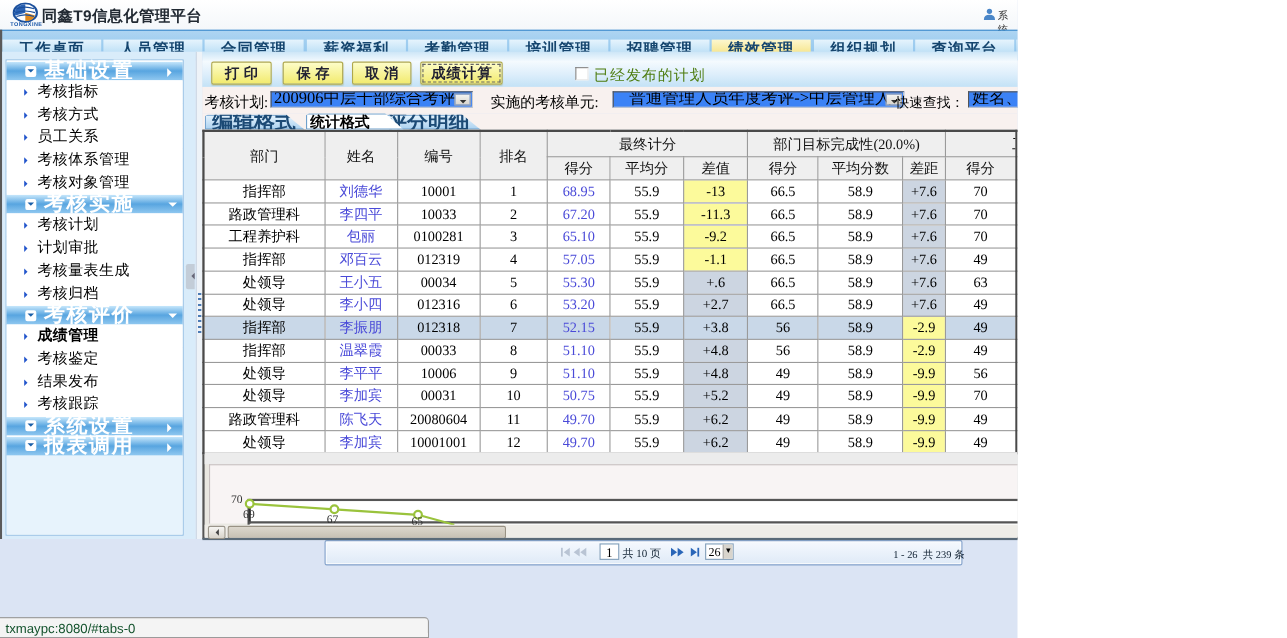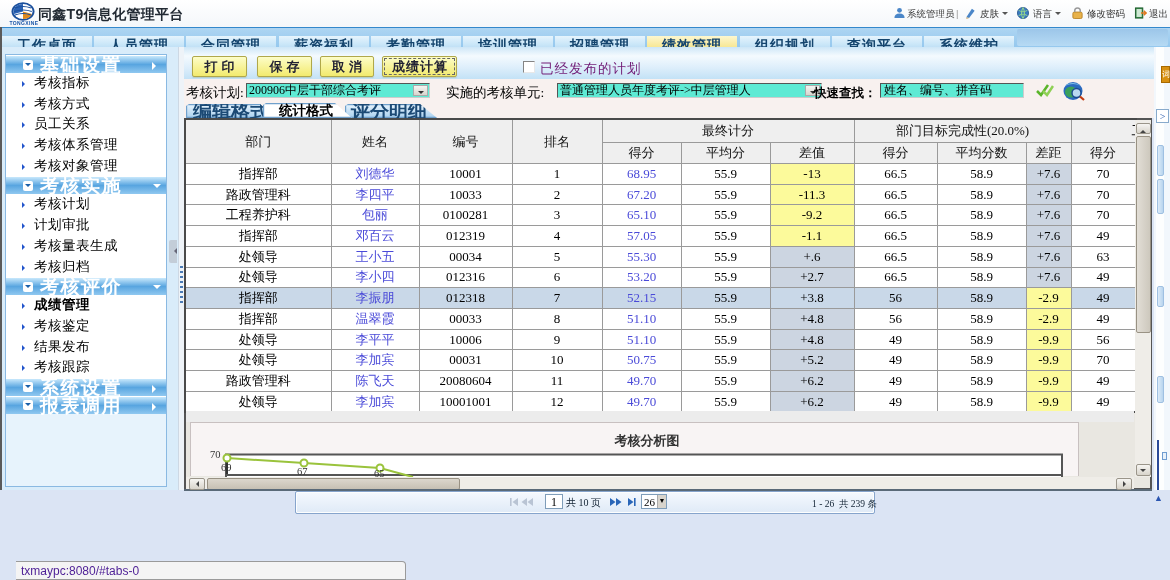--- a/index.html
+++ b/index.html
@@ -1,16 +1,16 @@
 <!DOCTYPE html>
 <html><head><meta charset="utf-8"><style>
 *{margin:0;padding:0;box-sizing:border-box}
 html,body{width:1170px;height:580px;overflow:hidden}
 body{font-family:"Liberation Serif",serif;font-size:12px}
-#app{position:relative;width:1170px;height:580px;background:#dbe4f4;overflow:hidden}
+#app{position:relative;width:925px;height:580px;background:#dbe4f4;overflow:hidden}
 .abs{position:absolute}
 
 #hdr{left:0;top:0;width:1170px;height:27px;background:linear-gradient(#ffffff,#f4f7fa)}
 #logo{left:11px;top:2px;width:24px;height:19px}
 #logotx{left:7px;top:20px;width:34px;font-family:"Liberation Sans",sans-serif;font-size:5px;color:#1a56a8;letter-spacing:.4px;text-align:center;font-weight:bold}
 #title{left:38px;top:6px;font-family:"Liberation Sans",sans-serif;font-size:14px;font-weight:bold;color:#222a33;letter-spacing:.3px}
 .hic{top:7px;height:12px}
 .htx{top:8px;font-family:"Liberation Sans",sans-serif;font-size:9.5px;color:#333}
 .carr{display:inline-block;width:0;height:0;border:3px solid transparent;border-top-color:#555;position:absolute;top:12px}
 
@@ -34,21 +34,21 @@
 #splt{left:178px;top:47px;width:6px;height:443px;background:#eef3f8;border-left:1px solid #cdd8e4}
 #sparr{left:169px;top:240px;width:8px;height:23px;background:#c3cdd8;border-radius:2px 0 0 2px}
 #sparr:after{content:"";position:absolute;left:2px;top:8px;border:3px solid transparent;border-right-color:#667;}
 #spdots{left:179.5px;top:266px;width:3px;height:38px;background:repeating-linear-gradient(#4a7ab5 0 2px,#eef3f8 2px 5px)}
 
 #mtool{left:184px;top:47px;width:970px;height:32px;background:linear-gradient(#cde6f7 0%,#f4fafe 28%,#ddeefb 65%,#c3e2f6 100%)}
 #mform{left:184px;top:79px;width:970px;height:24px;background:#f8f1ef}
 #mtabs{left:184px;top:103px;width:970px;height:15px;background:#f8f1ef}
 .ybtn{position:absolute;top:56px;height:21px;background:linear-gradient(#fdfdc8,#f2ea6e);border:1px solid #b0a84a;border-radius:2px;text-align:center;font-weight:bold;font-size:13px;color:#223;line-height:19px;letter-spacing:4px;text-indent:4px;box-shadow:0 1px 1px rgba(120,110,0,.2)}
 .lbl{top:84px;font-size:13.5px;color:#000}
-.dd{position:absolute;top:83px;height:15px;background:#5eead4;border:1px solid;border-color:#555 #ccc #ccc #555;font-size:12px;line-height:13px;white-space:nowrap;overflow:hidden}
+.dd{position:absolute;top:83px;height:15px;background:#3b82f6;border:1px solid;border-color:#555 #ccc #ccc #555;font-size:15px;line-height:13px;white-space:nowrap;overflow:hidden}
 .ddb{position:absolute;right:1px;top:1px;bottom:1px;width:15px;background:linear-gradient(#f4f4f2,#d9d5cd);border:1px solid #aaa}
 .ddb:after{content:"";position:absolute;left:3.5px;top:5px;border:3.5px solid transparent;border-top-color:#333}
 .ptab{position:absolute;top:104px;height:14px;background:linear-gradient(#e9f5fe,#a9d0ef);clip-path:polygon(0 100%,0 2px,3px 0,calc(100% - 17px) 0,100% 100%);box-shadow:inset 0 0 0 1.2px #6fa0cc;font-size:19px;font-weight:bold;color:#1c4a75;text-align:left;line-height:15px;white-space:nowrap}
 .ptab.on{background:#fff;color:#000;font-size:13.5px;height:15px;top:103px;z-index:3}
 
 #grid{position:absolute;left:184px;top:118px;z-index:2;border-collapse:collapse;table-layout:fixed;background:#fff;font-size:12px;border:2px solid #4a4a4a}
 #grid td,#grid th{border:1px solid #9a9a9a;text-align:center;padding:0;overflow:hidden;white-space:nowrap}
 #grid th{background:#efefef;font-weight:normal;color:#111;height:23.5px;font-size:13px}
 #grid .sub th{height:21px}
 #grid td{height:20.72px;color:#000;font-size:13px}
@@ -74,21 +74,21 @@
 #vsb{z-index:3;left:1135px;top:120px;width:16px;height:357px;background:#efede8}
 #vsbU{left:1135.5px;top:123px;width:15px;height:11px}
 #vsbU:after{left:3.2px;top:3px;border-bottom-color:#444}
 #vsbD{left:1135.5px;top:464px;width:15px;height:12px}
 #vsbD:after{left:3.2px;top:4px;border-top-color:#444}
 #vsbT{z-index:3;left:1135.5px;top:136px;width:15px;height:197px;background:linear-gradient(90deg,#e2ded6,#cdc8bd);border:1px solid #999284;border-radius:2px}
 
 #rstrip{left:1154px;top:47px;width:16px;height:443px;background:#f2f7fc}
 
 #pager{left:295px;top:491px;width:580px;height:23px;background:linear-gradient(#f5f9fe,#dfeaf7);border:1px solid #86a4cc;border-radius:2px;box-shadow:inset 0 0 0 1px #fdfefe;font-family:"Liberation Sans",sans-serif;font-size:12px;color:#1a3a6b}
-#status{left:16px;top:561px;width:390px;height:19px;background:#f4f4f4;border:1px solid #9a9a9a;border-left:none;border-radius:0 4px 0 0;font-family:"Liberation Sans",sans-serif;font-size:12px;color:#4c1d95;line-height:18px;padding-left:5px}
+#status{left:0px;top:561px;width:390px;height:19px;background:#f4f4f4;border:1px solid #9a9a9a;border-left:none;border-radius:0 4px 0 0;font-family:"Liberation Sans",sans-serif;font-size:12px;color:#14532d;line-height:18px;padding-left:5px}
 </style></head><body>
 <div id="app">
 
 <div class="abs" id="hdr"></div>
 <svg class="abs" id="logo" viewBox="0 0 24 19" width="24" height="19">
  <ellipse cx="12" cy="9.5" rx="11.5" ry="9.2" fill="#1a4f9c"></ellipse>
  <ellipse cx="12" cy="9.5" rx="9.6" ry="7.6" fill="#fff"></ellipse>
  <path d="M3 12 A9.6 7.6 0 0 1 12 1.9 L12 9.5 Z" fill="#2a62b4"></path>
  <path d="M12 9.5 L21 12 A9.6 7.6 0 0 1 12 17.1 Z" fill="#e08a1e"></path>
  <path d="M4 6 Q12 3 20 6 M3.2 9.5 Q12 6.5 20.8 9.5 M4 13 Q12 10 20 13" stroke="#1a4f9c" stroke-width="1.1" fill="none"></path>
@@ -168,40 +168,40 @@
 <div class="abs" id="spdots"></div>
 
 <div class="abs" id="mtool"></div>
 <div class="abs" id="mform"></div>
 <div class="abs" id="mtabs"></div>
 <div class="ybtn" style="left:192px;width:55px">打印</div>
 <div class="ybtn" style="left:257px;width:55px">保存</div>
 <div class="ybtn" style="left:320px;width:54px">取消</div>
 <div class="ybtn" style="left:382px;width:75px;outline:1px dashed #666;outline-offset:-3px;letter-spacing:1px;text-indent:1px">成绩计算</div>
 <div class="abs" style="left:523px;top:61px;width:12px;height:12px;background:#fff;border:1px solid;border-color:#848484 #e8e8e8 #e8e8e8 #848484"></div>
-<div class="abs" style="left:540px;top:60px;font-size:13.5px;color:#701a75;letter-spacing:1px">已经发布的计划</div>
+<div class="abs" style="left:540px;top:60px;font-size:13.5px;color:#4d7c0f;letter-spacing:1px">已经发布的计划</div>
 <div class="abs lbl" style="left:186px">考核计划:</div>
 <div class="dd" style="left:246px;width:184px;padding-left:2px">200906中层干部综合考评<span class="ddb"></span></div>
 <div class="abs lbl" style="left:446px">实施的考核单元:</div>
-<div class="dd" style="left:557px;width:265px;padding-left:2px">普通管理人员年度考评-&gt;中层管理人<span class="ddb"></span></div>
-<div class="abs lbl" style="left:814px;font-weight:bold;font-size:12.5px;top:85px">快速查找：</div>
+<div class="dd" style="left:557px;width:265px;padding-left:14px">普通管理人员年度考评-&gt;中层管理人<span class="ddb"></span></div>
+<div class="abs lbl" style="left:814px;font-weight:normal;font-size:12.5px;top:85px">快速查找：</div>
 <div class="dd" style="left:880px;width:144px;padding-left:3px">姓名、编号、拼音码</div>
 <svg class="abs" style="left:1036px;top:84px" width="18" height="13" viewBox="0 0 18 13">
       <path d="M1 7 L5 11 L12 1" stroke="#5ab52a" stroke-width="2.5" fill="none"></path>
       <path d="M7 7 L11 11 L17 2" stroke="#8fd055" stroke-width="2.5" fill="none"></path>
     </svg>
 <svg class="abs" style="left:1063px;top:81px" width="23" height="20" viewBox="0 0 23 20">
       <ellipse cx="10" cy="10" rx="9.5" ry="9" fill="#2a6ac0"></ellipse>
       <path d="M2 5 Q10 1 18 5 Q14 2 10 2 Q5 2 2 5" fill="#7ac0e8"></path>
       <ellipse cx="8" cy="11" rx="6" ry="5.5" fill="#3aa05a"></ellipse>
       <circle cx="13.5" cy="12" r="4.5" fill="#b8d8f0" stroke="#1a4a90" stroke-width="1.4"></circle>
       <path d="M17 15.5 L21 19" stroke="#c03a10" stroke-width="2.2"></path>
     </svg>
 <div class="ptab" style="left:186px;width:91px;padding-left:7px">编辑格式</div>
-<div class="ptab on" style="left:263px;width:89px;padding-left:16px">统计格式</div>
+<div class="ptab on" style="left:278px;width:89px;padding-left:4px">统计格式</div>
 <div class="ptab" style="left:345px;width:92px;padding-left:6px">评分明细</div>
 
 <div class="abs" id="tblbox"></div>
 <table id="grid">
 <colgroup>
         <col style="width:146px">
         <col style="width:88px">
         <col style="width:93px">
         <col style="width:90px">
         <col style="width:79px">
@@ -388,21 +388,20 @@
           <td class="cb">+6.2</td>
           <td>49</td>
           <td>58.9</td>
           <td class="cy">-9.9</td>
           <td>49</td>
         </tr>
 </tbody>
     </table>
 <div class="abs" id="gstrip"></div>
 <div class="abs" id="chart"></div>
-<div class="abs" id="ctitle">考核分析图</div>
 <svg class="abs" style="left:190px;top:422px;z-index:3" width="889" height="56" viewBox="0 0 889 56">
  <rect x="36" y="32.5" width="836" height="30" fill="#fff" stroke="#555" stroke-width="2"></rect>
  <text x="20" y="35.5" font-size="10.5" fill="#333">70</text>
  <line x1="37" y1="36" x2="37" y2="54" stroke="#333" stroke-width="2"></line>
  <line x1="36" y1="52.9" x2="872" y2="52.9" stroke="#555" stroke-width="2"></line>
  <polyline points="37,36 114,41 190,46 223,55" fill="none" stroke="#9ac33c" stroke-width="2"></polyline>
  <circle cx="37" cy="36" r="3.5" fill="#fff" stroke="#9ac33c" stroke-width="2"></circle>
  <circle cx="114" cy="41" r="3.5" fill="#fff" stroke="#9ac33c" stroke-width="2"></circle>
  <circle cx="190" cy="46" r="3.5" fill="#fff" stroke="#9ac33c" stroke-width="2"></circle>
  <text x="31" y="48.5" font-size="10.5" fill="#333">69</text>

